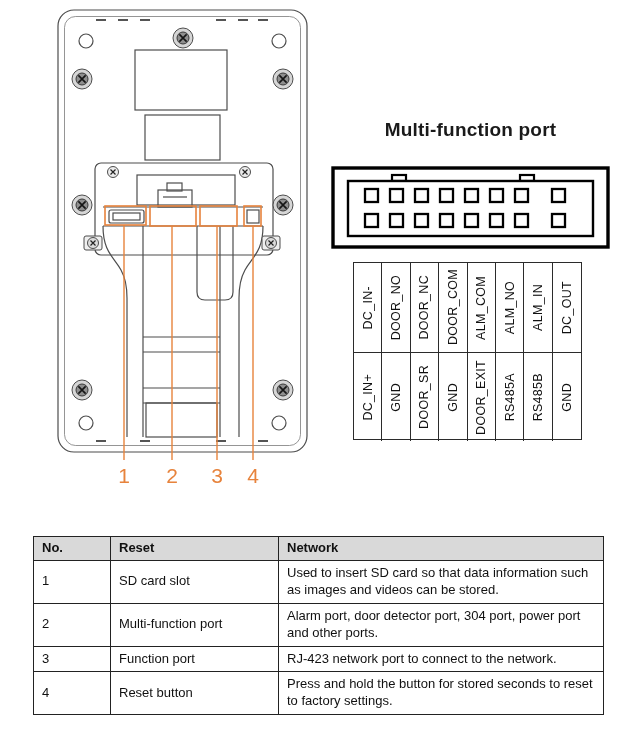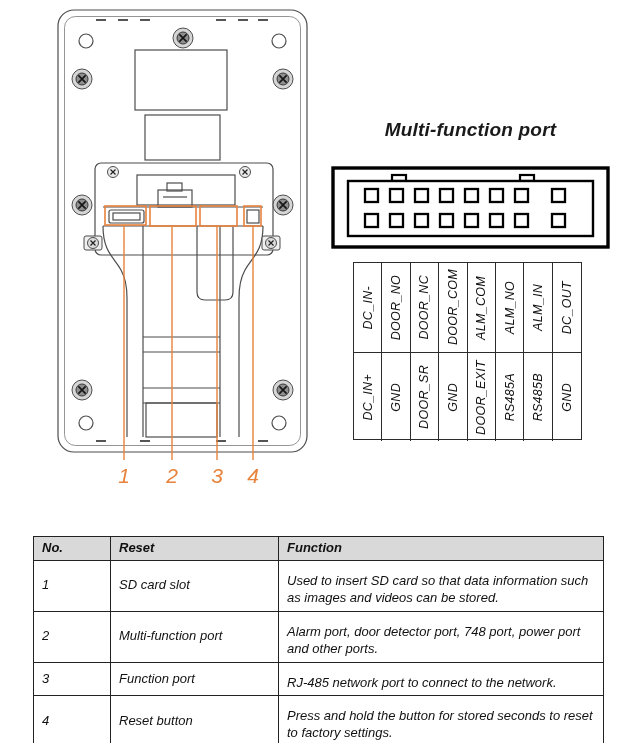--- a/index.html
+++ b/index.html
@@ -1,18 +1,18 @@
 <!DOCTYPE html>
 <html><head>
 <meta charset="utf-8">
 <style>
   html,body{margin:0;padding:0;background:#ffffff;}
   .page{
     position:relative;width:630px;height:743px;background:#fff;overflow:hidden;
-    font-family:"Liberation Sans",sans-serif;color:#111;font-style:italic;
+    font-family:"Liberation Sans",sans-serif;color:#111;
   }
   .art{position:absolute;left:0;top:0;}
   .port-title{
     position:absolute;left:333px;top:119px;width:275px;text-align:center;
     font-size:19px;font-weight:600;color:#1a1a1a;letter-spacing:.2px;
   }
   .pin-table{
     position:absolute;left:353px;top:262px;width:229px;height:178px;
     display:grid;grid-template-columns:repeat(8,1fr);grid-template-rows:90px 88px;
     border:1.4px solid #2b2b2b;background:#fff;box-sizing:border-box;
@@ -37,21 +37,21 @@
   }
   table.components{
     position:absolute;left:33px;top:536px;width:570px;
     border-collapse:collapse;table-layout:fixed;font-size:13px;color:#111;
   }
   table.components th,table.components td{
     border:1.2px solid #222;padding:3px 8px;text-align:left;vertical-align:middle;
     line-height:1.3;overflow:hidden;
   }
   table.components th{background:#d9d9d9;font-weight:bold;height:17px;}
-  table.components td.fn{padding-top:12px;padding-bottom:4px;}
+  table.components td.fn{padding-top:4px;padding-bottom:4px;}
   col.c-no{width:77px;}col.c-name{width:168px;}col.c-fn{width:325px;}
 </style>
 </head>
 <body>
 
 <div class="page">
 
   <svg class="art" width="634" height="500" viewBox="0 0 634 500">
 
     <g fill="none" stroke="#4d4d4d" stroke-width="1.2">
@@ -257,38 +257,38 @@
   <table class="components">
     <colgroup>
         <col class="c-no">
         <col class="c-name">
         <col class="c-fn">
       </colgroup>
     <thead>
       <tr>
         <th>No.</th>
         <th>Reset</th>
-        <th>Function</th>
+        <th>Network</th>
       </tr>
     </thead>
     <tbody>
       <tr>
         <td>1</td>
         <td>SD card slot</td>
         <td class="fn">Used to insert SD card so that data information such as images and videos can be stored.</td>
       </tr>
       <tr>
         <td>2</td>
         <td>Multi-function port</td>
-        <td class="fn">Alarm port, door detector port, 748 port, power port and other ports.</td>
+        <td class="fn">Alarm port, door detector port, 304 port, power port and other ports.</td>
       </tr>
       <tr>
         <td>3</td>
         <td>Function port</td>
-        <td class="fn">RJ-485 network port to connect to the network.</td>
+        <td class="fn">RJ-423 network port to connect to the network.</td>
       </tr>
       <tr>
         <td>4</td>
         <td>Reset button</td>
         <td class="fn">Press and hold the button for stored seconds to reset to factory settings.</td>
       </tr>
     </tbody>
   </table>
 
 </div>

